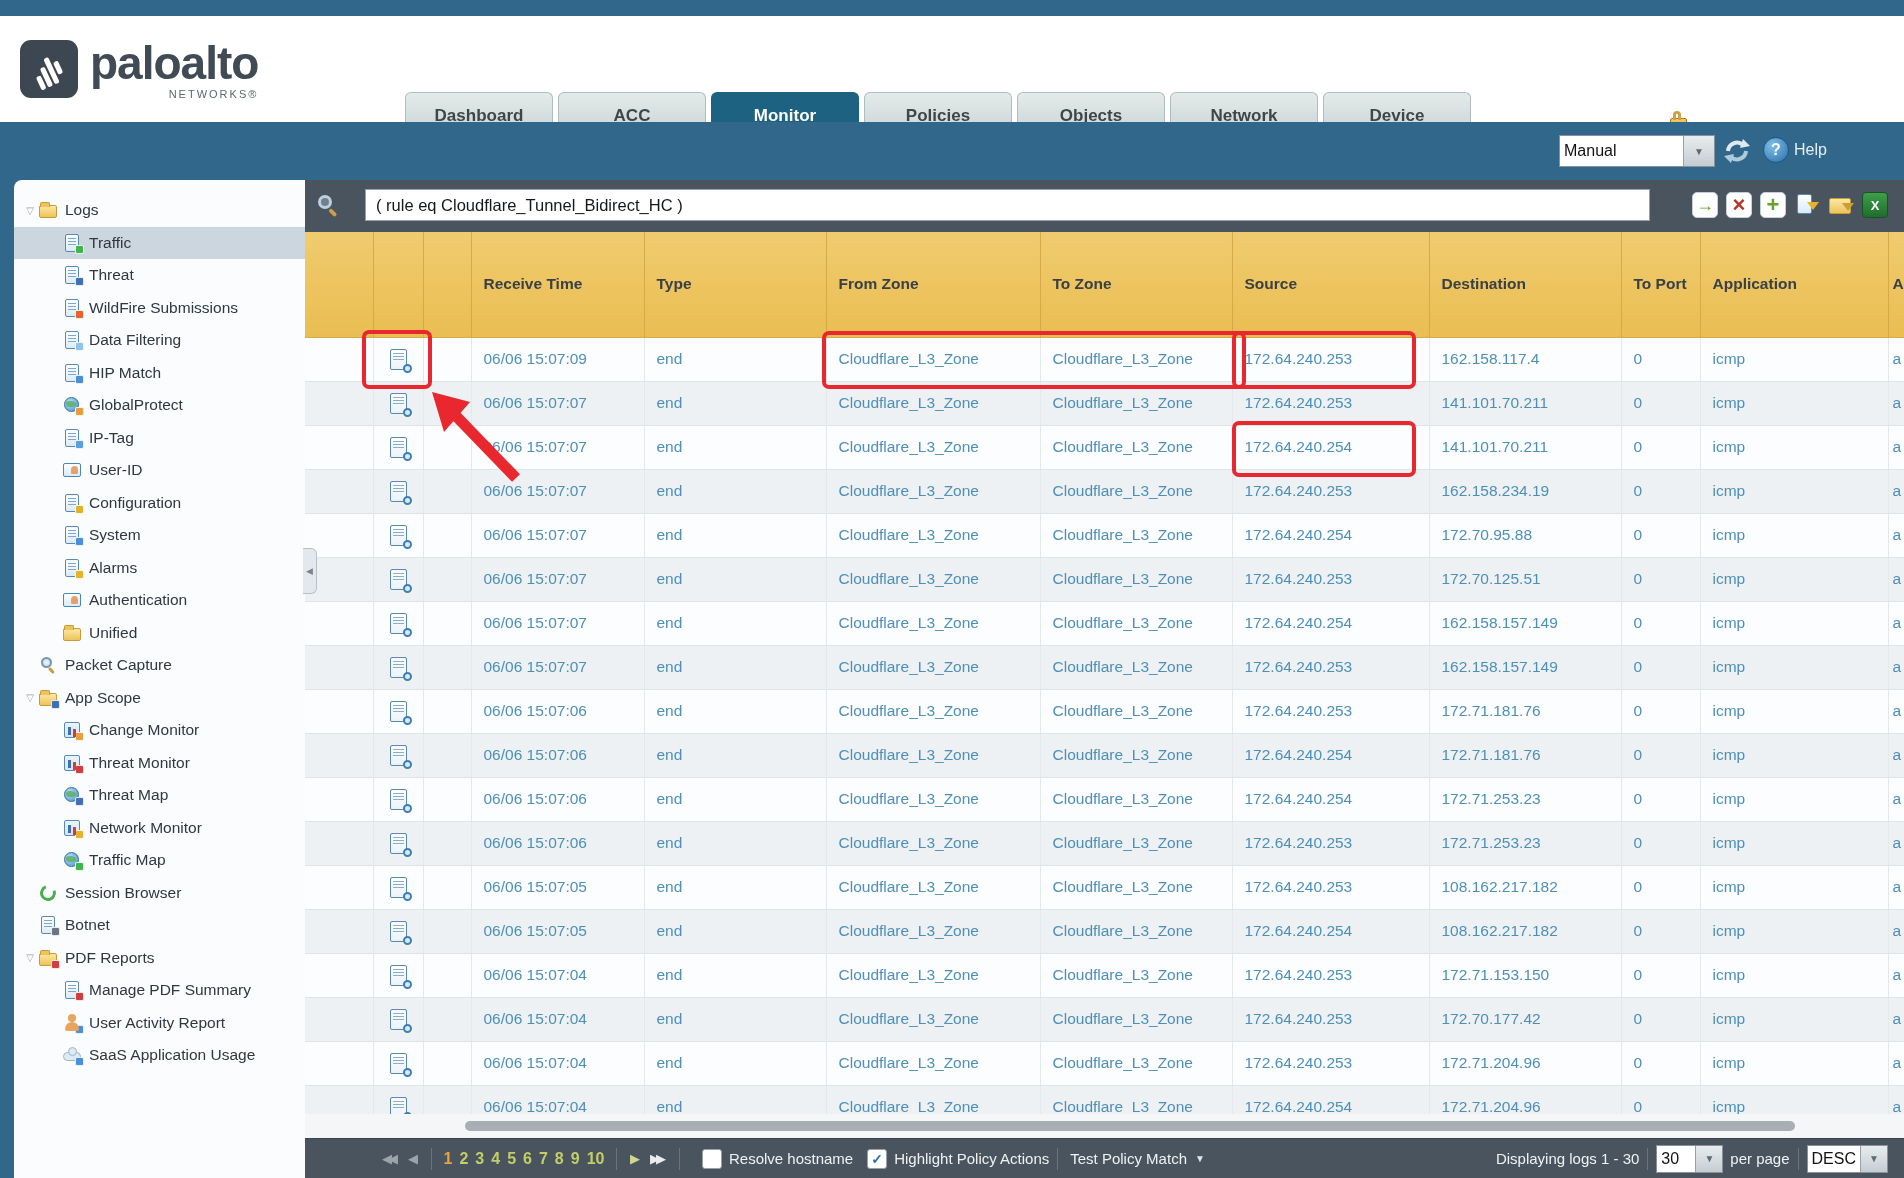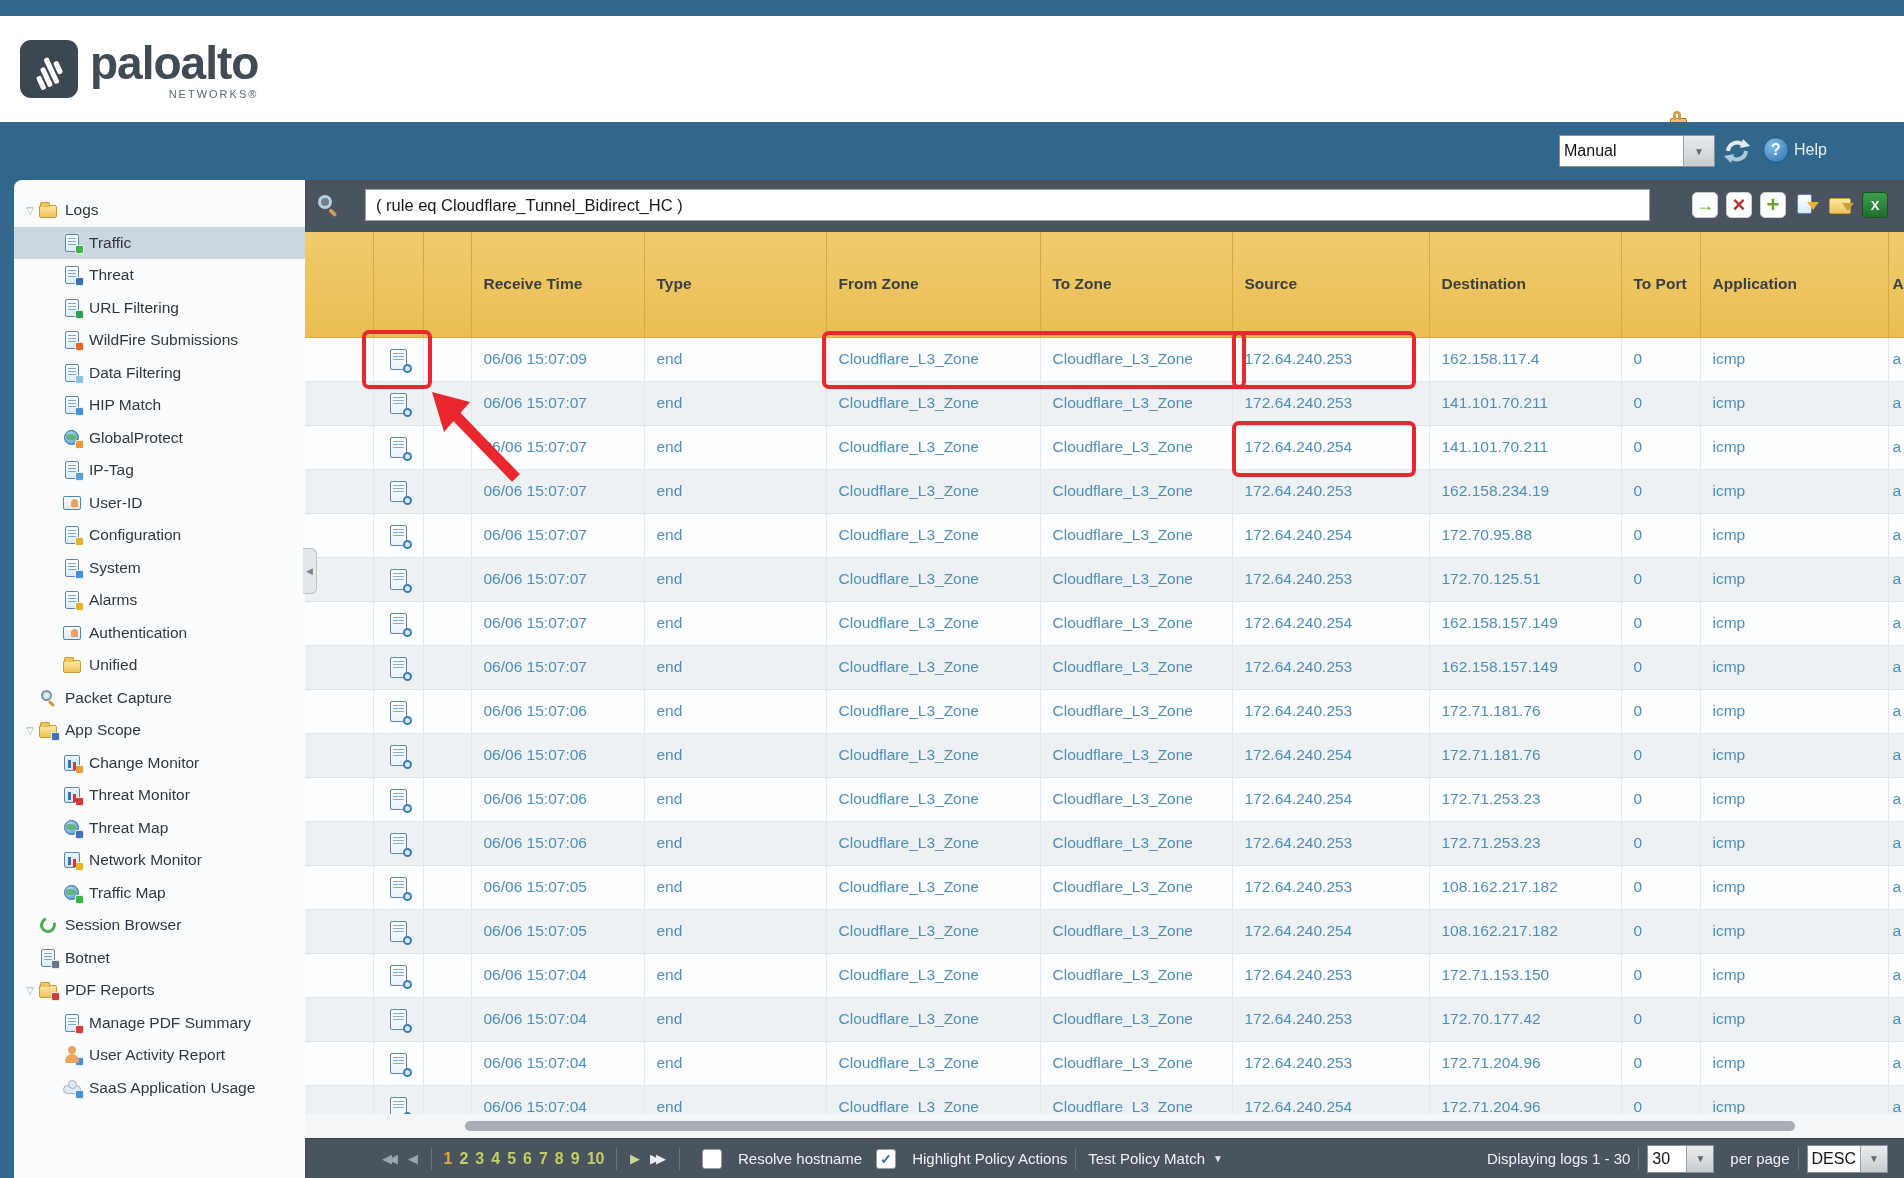--- a/index.html
+++ b/index.html
@@ -174,21 +174,21 @@
   .pg.gray{color:#9ba3ab;}
   .pg.green{color:#cdd98e;}
   .pg.white{color:#e9edf0;}
   .vdiv{width:1px;height:22px;background:#6b747d;margin:0 8px;flex:none;}
   .pages{display:flex;align-items:center;}
   .pnum{font-weight:bold;color:#C2CF66;margin:0 3.5px;font-size:16px;}
   .pnum.first{color:#E8A33C;}
   .chk{width:18px;height:18px;background:#fff;border:1px solid #98a1a8;border-radius:3px;
     display:flex;align-items:center;justify-content:center;color:#2d72b0;font-weight:bold;
     font-size:14px;margin-left:14px;flex:none;box-sizing:content-box;}
-  .flabel{margin-left:16px;white-space:nowrap;}
+  .flabel{margin-left:7px;white-space:nowrap;}
   .tpm{display:flex;align-items:center;margin-left:4px;white-space:nowrap;}
   .tpm .caret{font-size:10px;margin-left:8px;color:#dfe5ea;}
   .spacer{flex:1;}
   .fselect{height:28px;background:#fff;border:1px solid #88929a;display:flex;align-items:stretch;
     box-sizing:border-box;flex:none;}
   .fselect .sel-val{font-size:16px;color:#101214;min-width:30px;}
   .fselect .sel-btn{width:26px;}
   .mr{margin-right:16px;}
 
   
@@ -214,20 +214,29 @@
             <rect x="27" y="17" width="5" height="27" rx="2"></rect>
             <rect x="34" y="24" width="5" height="13" rx="2"></rect>
           </g>
         </svg>
       </span>
       <span class="logo-text">
         <span class="brand">paloalto</span>
         <span class="brand-sub">NETWORKS®</span>
       </span>
     </div>
+    <nav class="tabs" id="tabs">
+        <div class="tab">Dashboard</div>
+        <div class="tab">ACC</div>
+        <div class="tab active">Monitor</div>
+        <div class="tab">Policies</div>
+        <div class="tab">Objects</div>
+        <div class="tab">Network</div>
+        <div class="tab">Device</div>
+      </nav>
     <div class="utilities">
       <span class="util-group">
         <span class="ic-commit"></span>
         <span>Commit</span>
       </span>
       <span class="ic-lock"></span>
       <span class="util-group">
         <span class="ic-config"></span>
         <span>Config</span>
         <span class="caret-dark">▼</span>
@@ -273,28 +282,20 @@
           </span>
           <span class="nav-label">Traffic</span>
         </div>
         <div class="nav-item">
           <span class="tri"></span>
           <span class="ind"></span>
           <span class="si doc">
             <b style="background: rgb(63, 111, 180);"></b>
           </span>
           <span class="nav-label">Threat</span>
-        </div>
-        <div class="nav-item">
-          <span class="tri"></span>
-          <span class="ind"></span>
-          <span class="si doc">
-            <b style="background: rgb(47, 158, 79);"></b>
-          </span>
-          <span class="nav-label">URL Filtering</span>
         </div>
         <div class="nav-item">
           <span class="tri"></span>
           <span class="ind"></span>
           <span class="si doc">
             <b style="background: rgb(232, 99, 44);"></b>
           </span>
           <span class="nav-label">WildFire Submissions</span>
         </div>
         <div class="nav-item">

